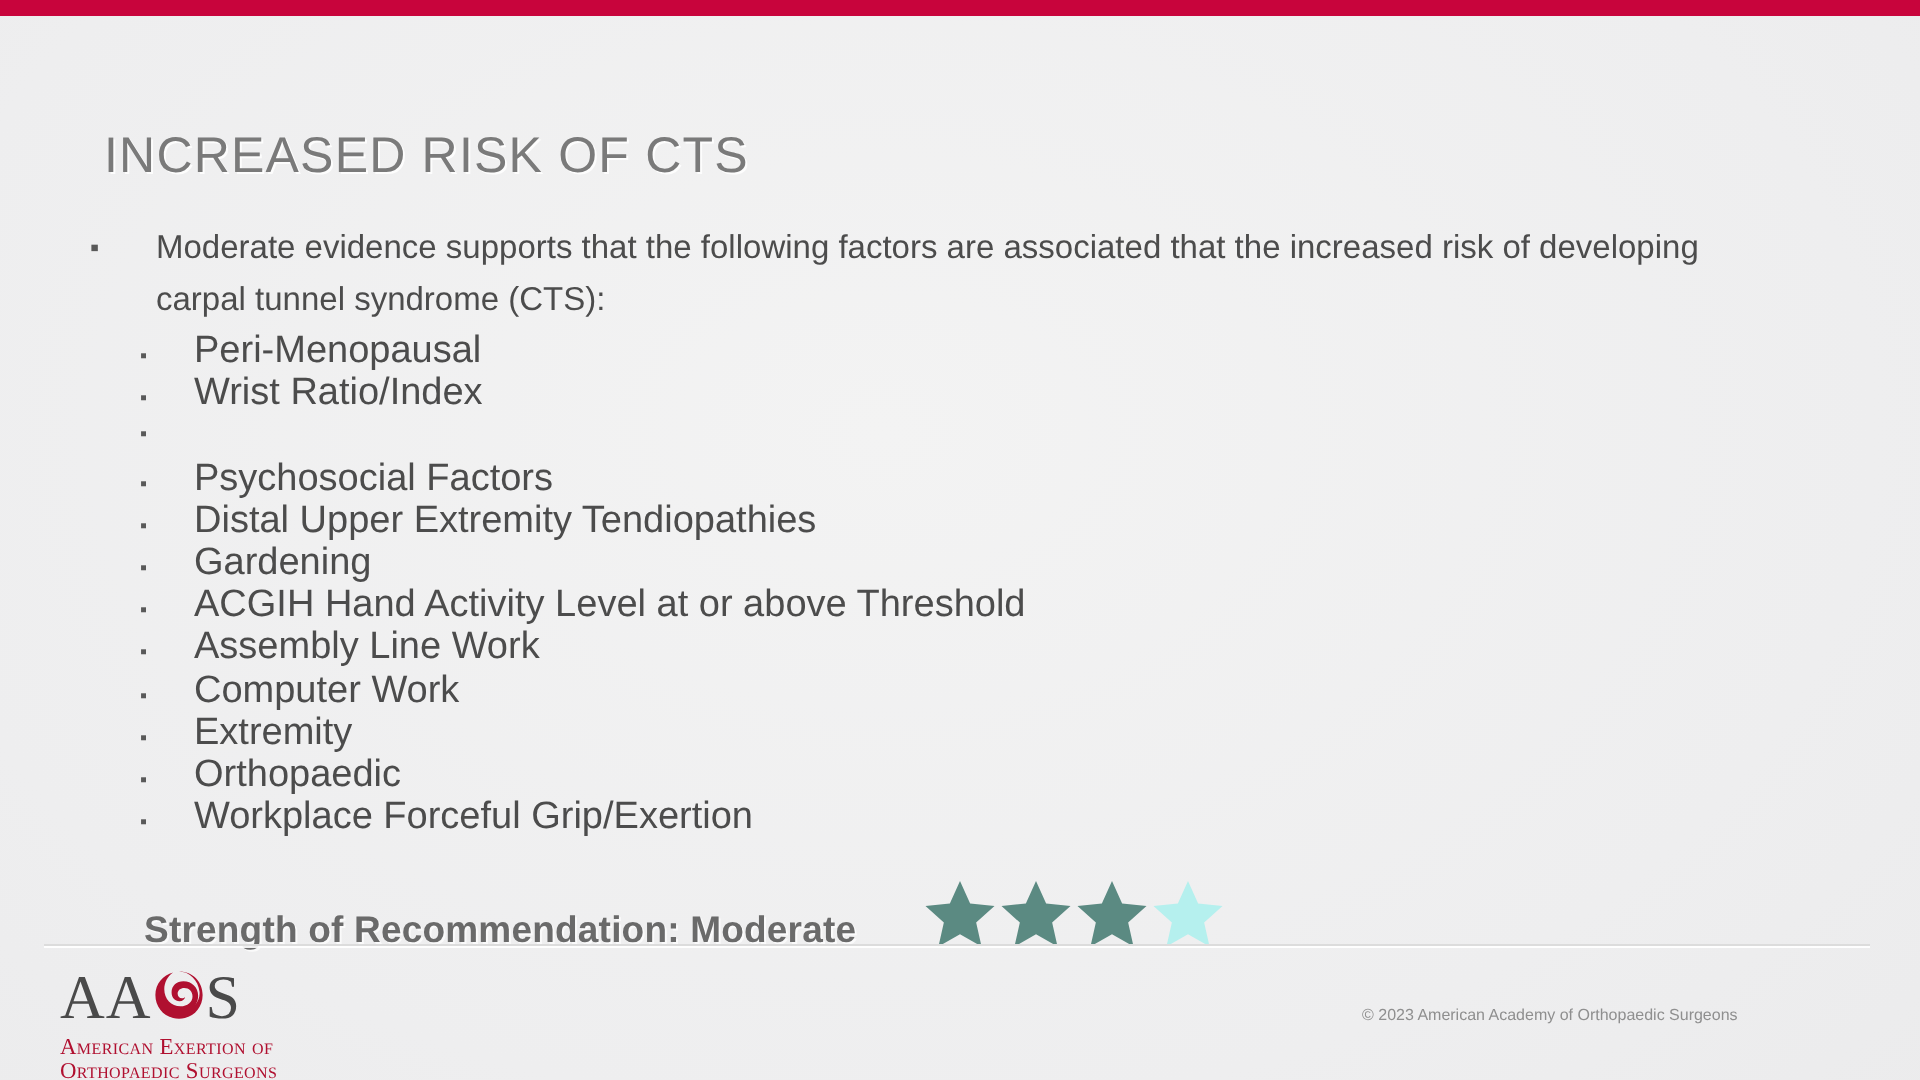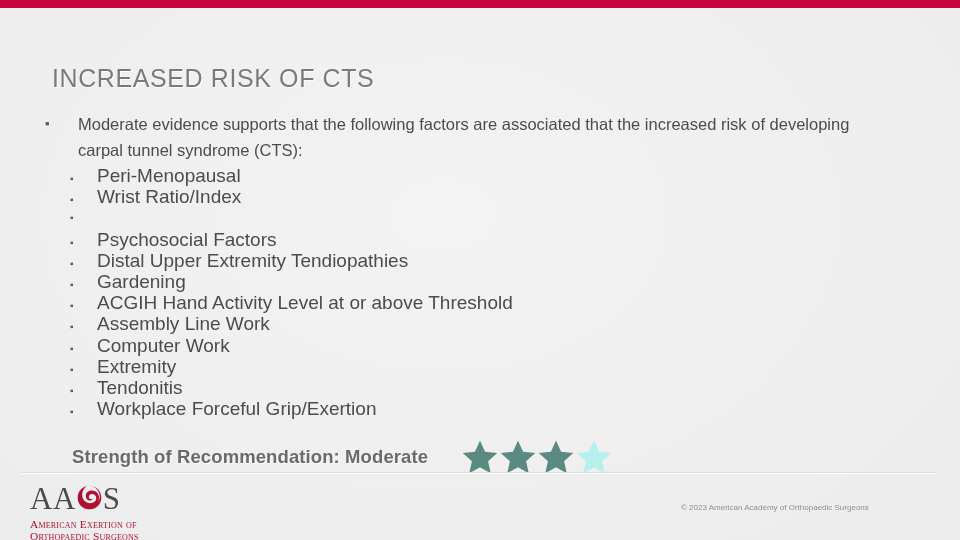--- a/index.html
+++ b/index.html
@@ -85,21 +85,21 @@
     line-height: 21.2px;
     color: #4c4c4c;
     white-space: nowrap;
   }
   
   #sor {
     position: absolute;
     left: 72px;
     top: 438px;
     display: flex;
-    align-items: center;
+    align-items: flex-end;
   }
   #sor-label {
     font-size: 18.5px;
     font-weight: bold;
     color: #6a6a6a;
     letter-spacing: 0.1px;
     text-shadow: 1px 1px 0 rgba(255,255,255,0.7);
     white-space: nowrap;
   }
   #stars {
@@ -220,21 +220,21 @@
       <span class="text">Computer Work</span>
     </div>
 
     <div class="sub-row">
       <span class="marker">▪</span>
       <span class="text">Extremity</span>
     </div>
 
     <div class="sub-row">
       <span class="marker">▪</span>
-      <span class="text">Tendonitis</span>
+      <span class="text">Orthopaedic</span>
     </div>
 
     <div class="sub-row">
       <span class="marker">▪</span>
       <span class="text">Workplace Forceful Grip/Exertion</span>
     </div>
 
   </div>
 
   <div id="sor">

